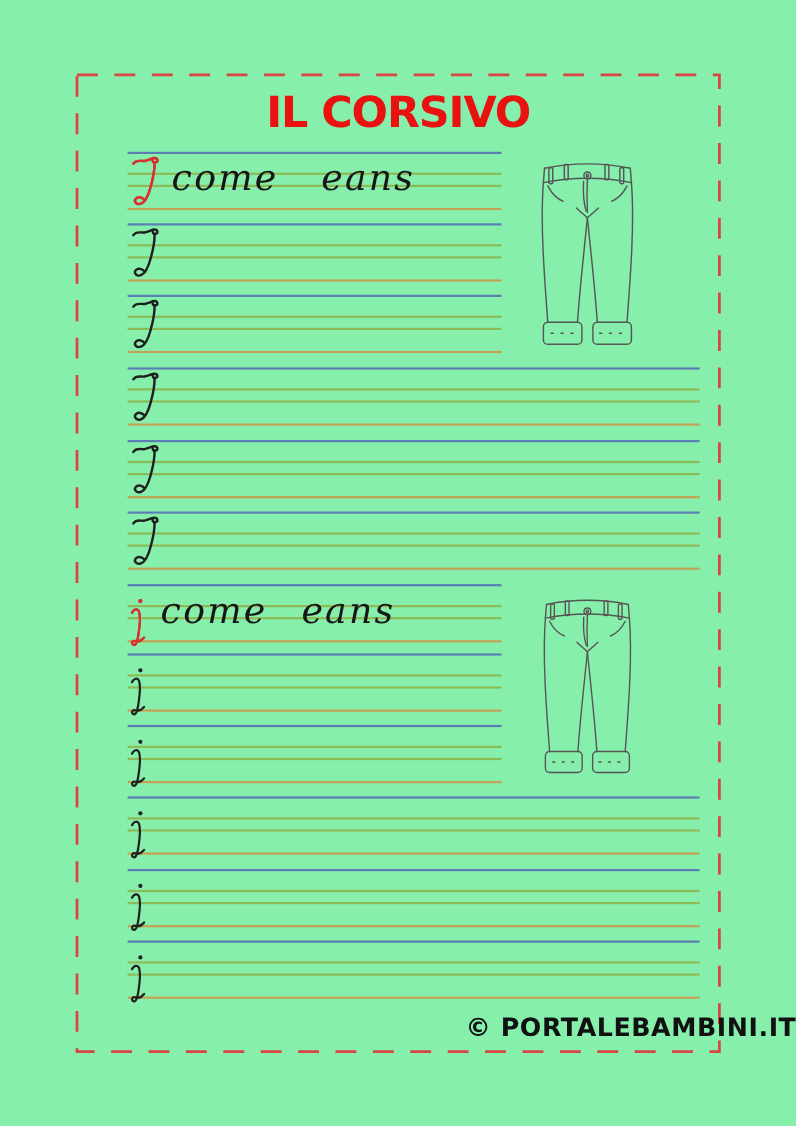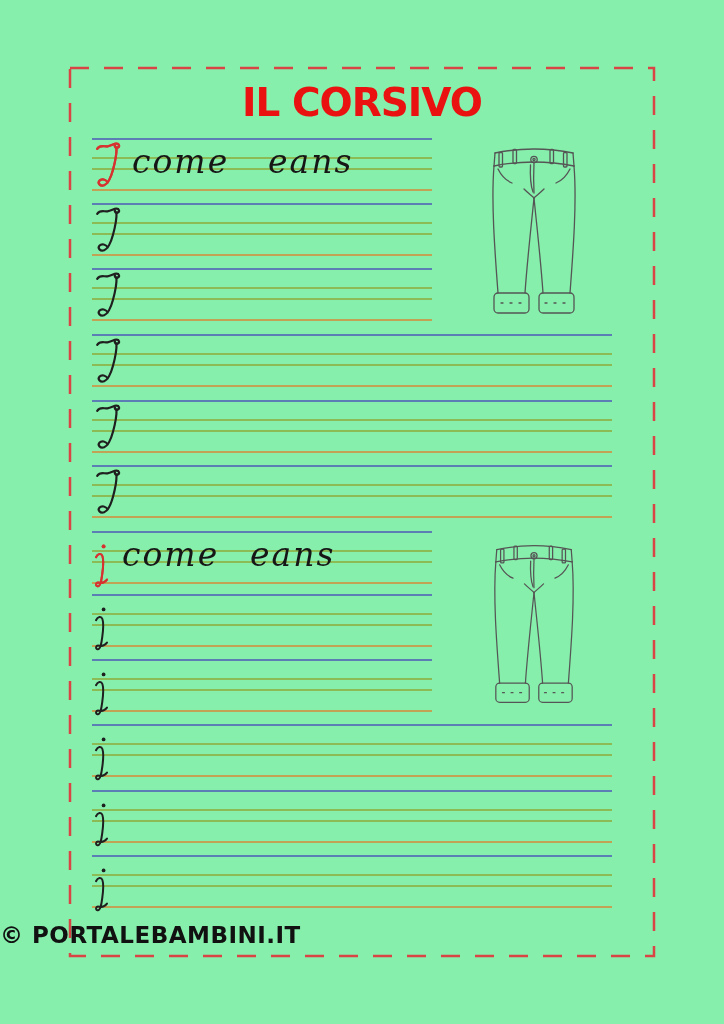--- a/index.html
+++ b/index.html
@@ -13,26 +13,26 @@
   .border-svg{position:absolute;left:0;top:0;}
   .title{
     position:absolute;left:0;top:80px;width:724px;
     margin:0;text-align:center;
     font-family:"DejaVu Sans", sans-serif;
     font-weight:bold;font-size:39px;letter-spacing:-1px;
     color:#ea1111;
   }
   .footer{
     position:absolute;left:0;top:922px;width:724px;
-    text-align:left;
+    text-align:right;
     font-family:"DejaVu Sans", sans-serif;
     font-weight:bold;font-size:23px;letter-spacing:0.5px;
     color:#111111;
   }
-  .row{position:absolute;left:92px;height:53px;}
+  .row{position:absolute;left:116px;height:53px;}
   .row.narrow{width:340px;}
   .row.full{width:520px;}
   .ln{position:absolute;left:0;right:0;height:2px;display:block;}
   .l-blue{top:0;background:#5b7fb5;}
   .l-green1{top:19px;background:#8cbb55;}
   .l-green2{top:30px;background:#8cbb55;}
   .l-tan{top:51px;background:#c2a254;}
   .glyph{position:absolute;overflow:visible;}
   .glyph.cap{left:2px;top:2px;width:28px;height:48px;}
   .glyph.low{left:2px;top:13px;width:19px;height:50px;}

